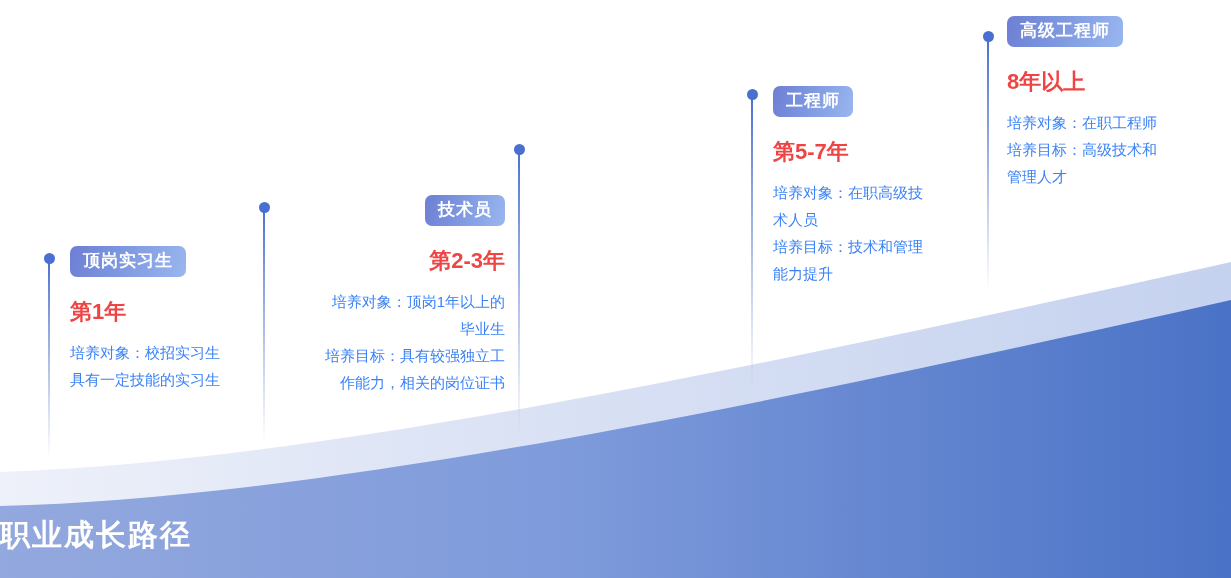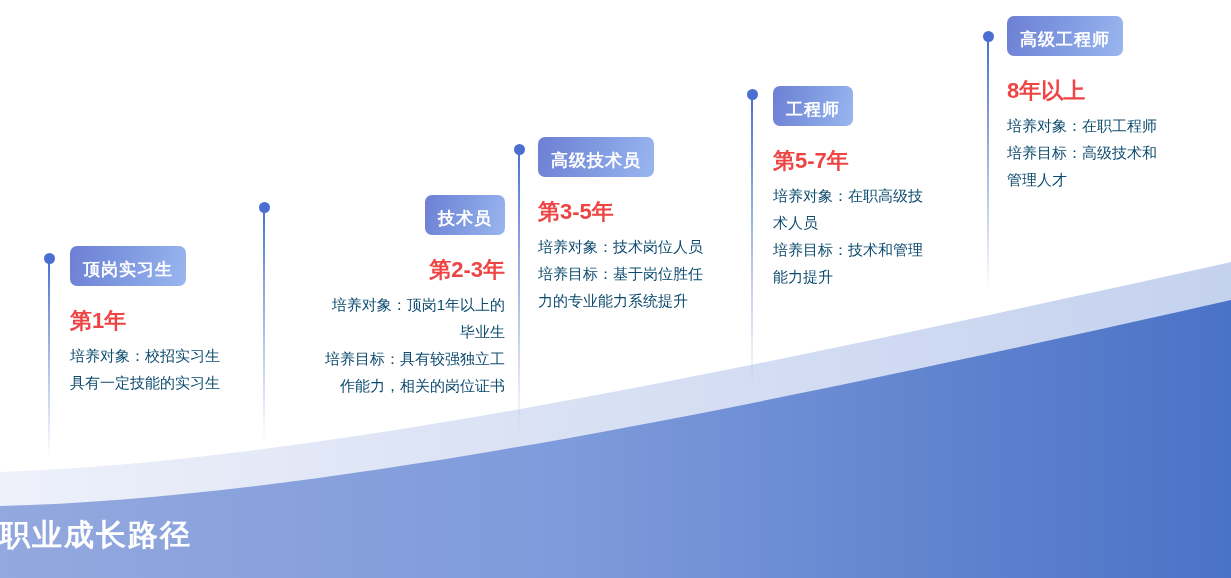--- a/index.html
+++ b/index.html
@@ -55,41 +55,41 @@
   .stage-dot {
     position: absolute;
     width: 11px;
     height: 11px;
     border-radius: 50%;
     background: #4a6fd0;
     z-index: 4;
   }
   .pill {
     display: inline-block;
-    padding: 14px 13px 6px 13px;
+    padding: 5px 13px 6px 13px;
     border-radius: 7px;
     background: linear-gradient(105deg, #6d7fd4 0%, #7e98e0 45%, #9ab6ef 100%);
     color: #ffffff;
     font-size: 17px;
     font-weight: bold;
     letter-spacing: 1px;
     white-space: nowrap;
     line-height: 1.15;
   }
   .stage-heading {
     margin-top: 20px;
     color: #ef4444;
     font-size: 22px;
     font-weight: bold;
     letter-spacing: 0px;
     white-space: nowrap;
   }
   .stage-body {
-    margin-top: 6px;
-    color: #0c4a6e;
+    margin-top: 12px;
+    color: #3b82f6;
     font-size: 15px;
     line-height: 1.82;
   }
   .stage-body .line {
     white-space: normal;
   }
 </style>
 </head>
 <body>
 
@@ -135,29 +135,20 @@
     <div class="stage-body">
       <div class="line">培养对象：顶岗1年以上的</div>
       <div class="line">毕业生</div>
       <div class="line">培养目标：具有较强独立工</div>
       <div class="line">作能力，相关的岗位证书</div>
     </div>
   </div>
 
   <div class="stage-dot" style="left:514px; top:144px;"></div>
   <div class="stage-rule" style="left:518px; top:149px; height:285px; background:linear-gradient(180deg,#4a6fd0 0%,#8fa6dd 35%,rgba(180,198,238,0) 100%);"></div>
-  <div class="stage" style="left:538px; top:137px; width:215px;">
-    <div class="pill">高级技术员</div>
-    <div class="stage-heading">第3-5年</div>
-    <div class="stage-body">
-      <div class="line">培养对象：技术岗位人员</div>
-      <div class="line">培养目标：基于岗位胜任</div>
-      <div class="line">力的专业能力系统提升</div>
-    </div>
-  </div>
 
   <div class="stage-dot" style="left:747px; top:89px;"></div>
   <div class="stage-rule" style="left:751px; top:94px; height:295px; background:linear-gradient(180deg,#4a6fd0 0%,#8fa6dd 35%,rgba(180,198,238,0) 100%);"></div>
   <div class="stage" style="left:773px; top:86px; width:200px;">
     <div class="pill">工程师</div>
     <div class="stage-heading">第5-7年</div>
     <div class="stage-body">
       <div class="line">培养对象：在职高级技</div>
       <div class="line">术人员</div>
       <div class="line">培养目标：技术和管理</div>

